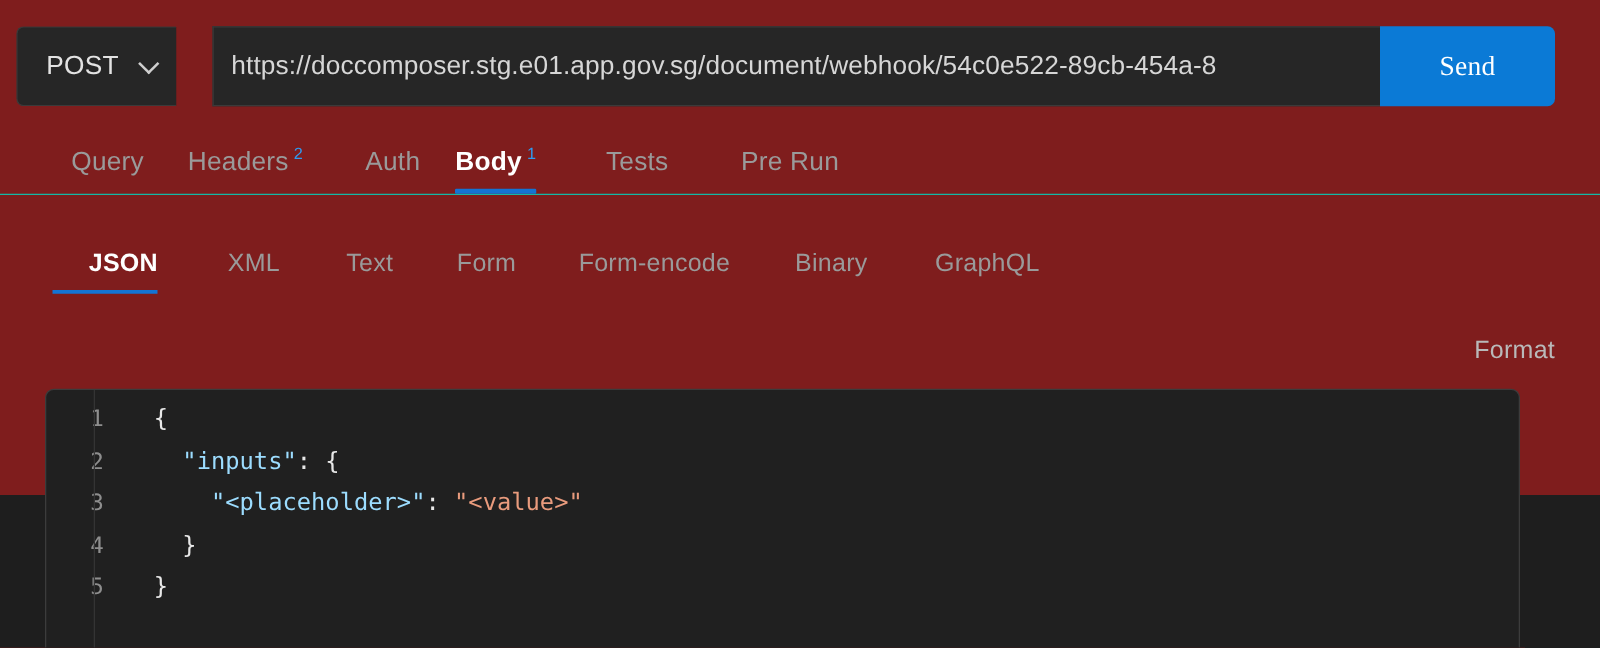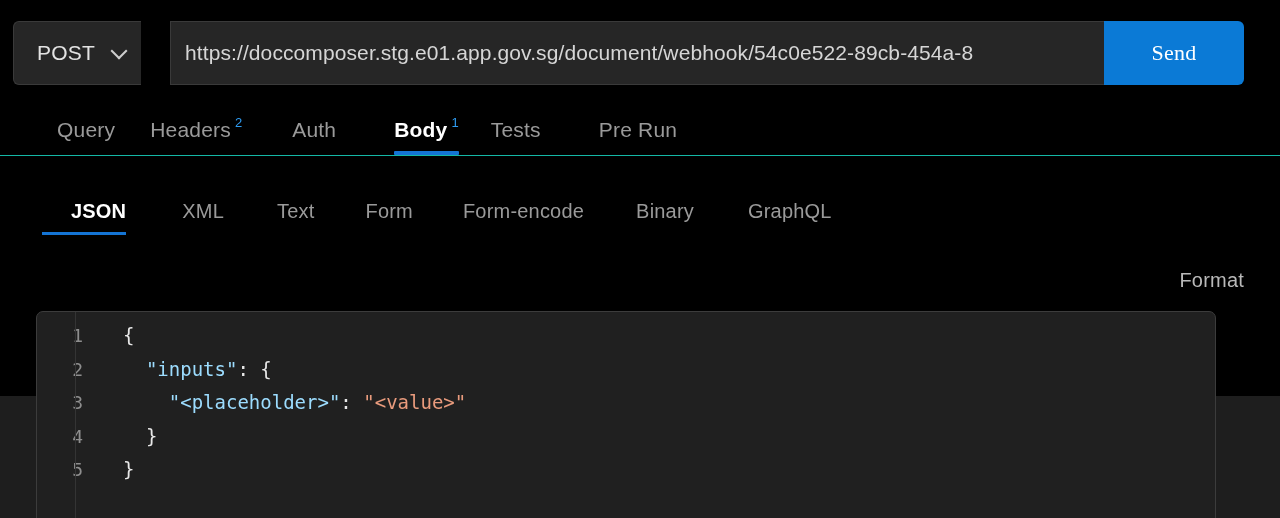--- a/index.html
+++ b/index.html
@@ -12,21 +12,21 @@
     overflow: hidden;
     background: #1e1e1e;
     font-family: "Liberation Sans", sans-serif;
     -webkit-font-smoothing: antialiased;
   }
 
   #app {
     position: relative;
     width: 1280px;
     height: 396px;
-    background: #000000;
+    background: #7f1d1d;
   }
 
   
   .urlbar-row {
     position: absolute;
     top: 21px;
     left: 13px;
     width: 1231px;
     height: 64px;
     display: flex;
@@ -292,26 +292,26 @@
     <div class="ptab" style="margin-left:13px;">
       <span class="ptab-label">Query</span>
     </div>
     <div class="ptab" style="margin-left:35px;">
       <span class="ptab-label">Headers</span>
       <span class="badge">2</span>
     </div>
     <div class="ptab" style="margin-left:50px;">
       <span class="ptab-label">Auth</span>
     </div>
-    <div class="ptab active" style="margin-left:58px;justify-content:center;">
+    <div class="ptab active" style="margin-left:28px;justify-content:center;">
       <span class="ptab-label">Body</span>
       <span class="badge">1</span>
       <span class="underline"></span>
     </div>
-    <div class="ptab" style="margin-left:32px;align-items:center;">
+    <div class="ptab" style="margin-left:56px;align-items:center;">
       <span class="ptab-label">Tests</span>
     </div>
     <div class="ptab" style="margin-left:58px;">
       <span class="ptab-label">Pre Run</span>
     </div>
   </div>
 
   <div class="type-tabs">
     <div class="ttab active" style="margin-left:42px;">
       <span class="ttab-label">JSON</span>

